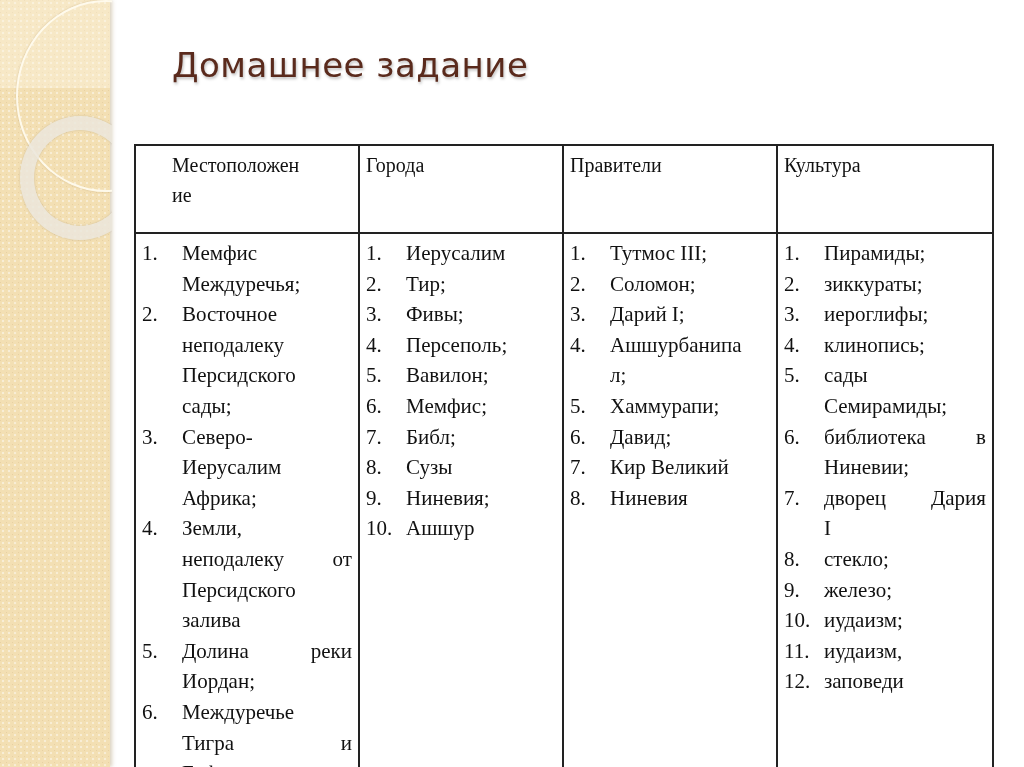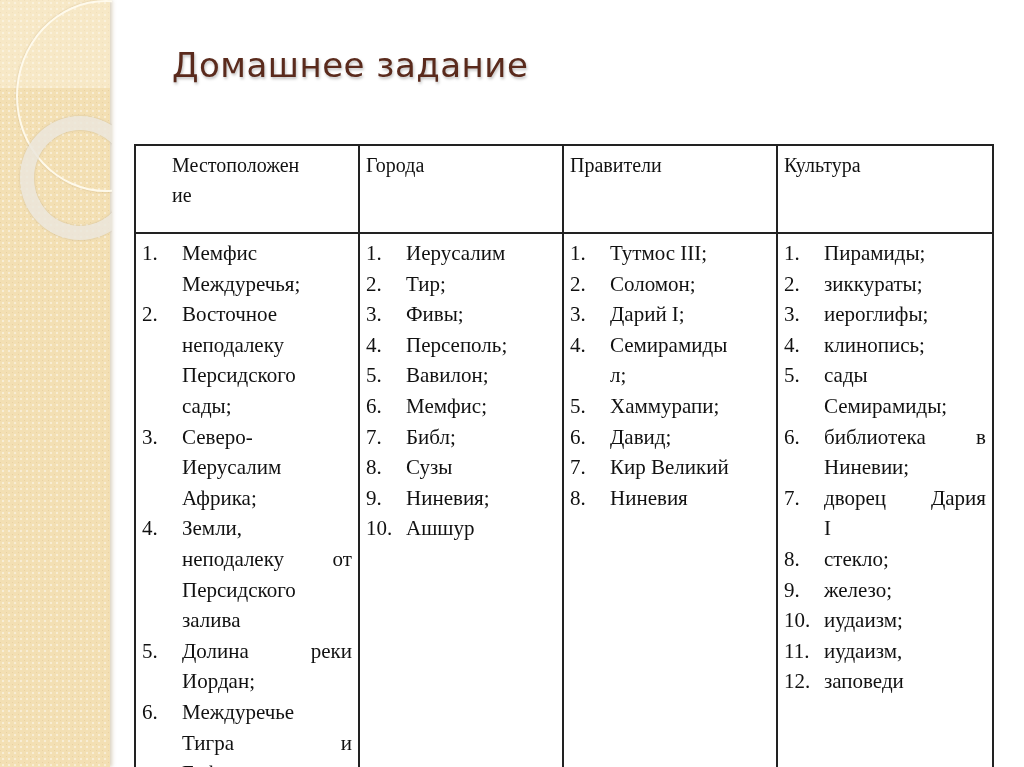--- a/index.html
+++ b/index.html
@@ -271,21 +271,21 @@
             <li>
               <span class="num">2.</span>
               <span class="line">Соломон;</span>
             </li>
             <li>
               <span class="num">3.</span>
               <span class="line">Дарий I;</span>
             </li>
             <li>
               <span class="num">4.</span>
-              <span class="line">Семирамиды</span>
+              <span class="line">Ашшурбанипа</span>
               <span class="line">л;</span>
             </li>
             <li>
               <span class="num">5.</span>
               <span class="line">Хаммурапи;</span>
             </li>
             <li>
               <span class="num">6.</span>
               <span class="line">Давид;</span>
             </li>

